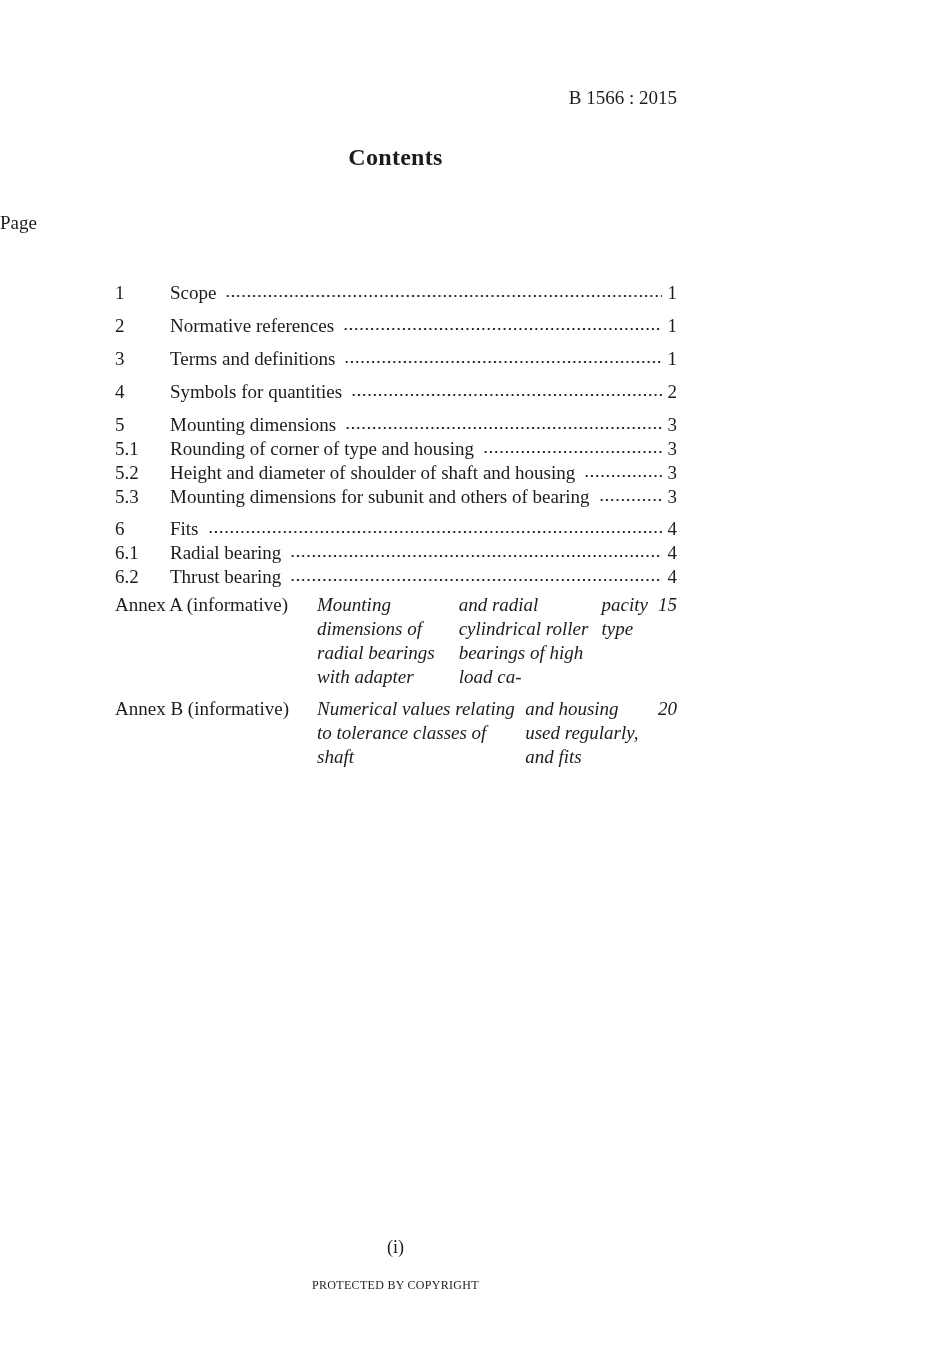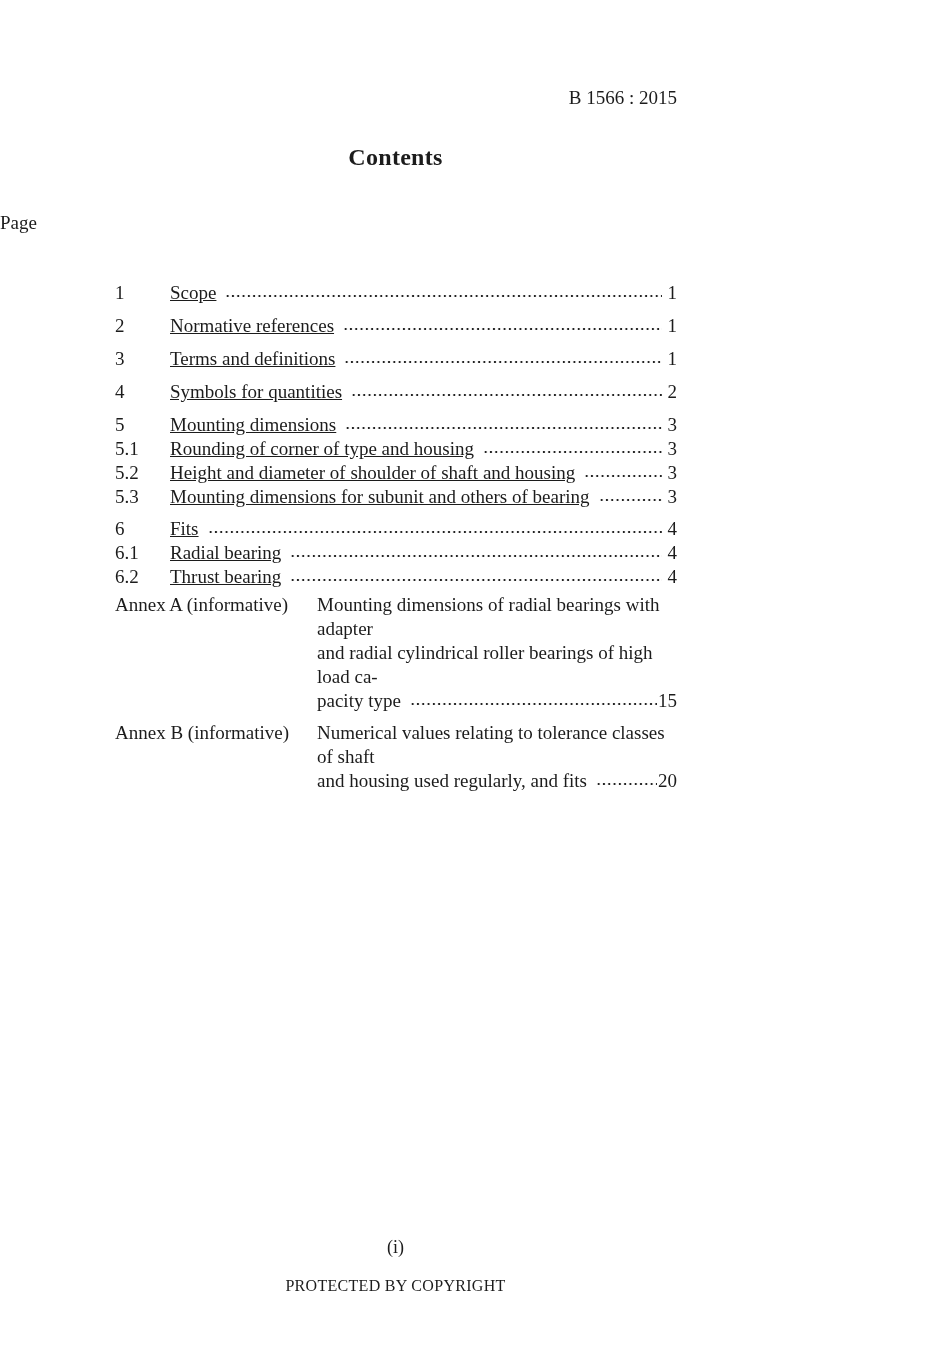--- a/index.html
+++ b/index.html
@@ -29,46 +29,46 @@
   }
   .page-label {
     margin-top: 43px;
     padding-right: 114px;
     text-align: left;
     line-height: 22px;
   }
   .toc { margin: 47px 114px 0 115px; }
   .toc-row { display: flex; align-items: baseline; line-height: 24px; }
   .toc-row .num { flex: 0 0 55px; }
-  .toc-row .title { flex: 0 0 auto; white-space: nowrap; text-decoration: underline; }
+  .toc-row .title { flex: 0 0 auto; white-space: nowrap; }
   .dots {
     flex: 1 1 auto;
     align-self: stretch;
     margin: 0 1px 0 9px;
     background-image: radial-gradient(circle, #232323 1.1px, transparent 1.45px);
     background-size: 5.3px 4px;
     background-repeat: repeat-x;
     background-position: 0 66%;
   }
   .pg { flex: 0 0 auto; min-width: 14px; text-align: right; }
   .mt9  { margin-top: 9px; }
   .mt8  { margin-top: 8px; }
   .mt12 { margin-top: 4px; }
   .annex { display: flex; line-height: 24px; }
   .annex .label { flex: 0 0 202px; }
-  .annex .body { flex: 1 1 auto; display: flex; flex-direction: column; }
+  .annex .body { flex: 1 1 auto; display: flex; flex-direction: row; font-style: italic; }
   .annex .tail { display: flex; align-items: baseline; justify-content: space-between; }
   .footer {
     position: absolute;
     left: 0; right: 0;
     bottom: 49px;
     text-align: center;
   }
   .footer .pagenum { font-size: 18px; line-height: 22px; }
-  .footer .copyright { margin-top: 17px; font-size: 16px; line-height: 21px; letter-spacing: 0.3px; }
+  .footer .copyright { margin-top: 17px; font-size: 12px; line-height: 21px; letter-spacing: 0.3px; }
 </style>
 </head>
 <body>
 
 <div class="page">
 
   <div class="doc-number">B 1566 : 2015</div>
 
   <div class="doc-title">Contents</div>
 

